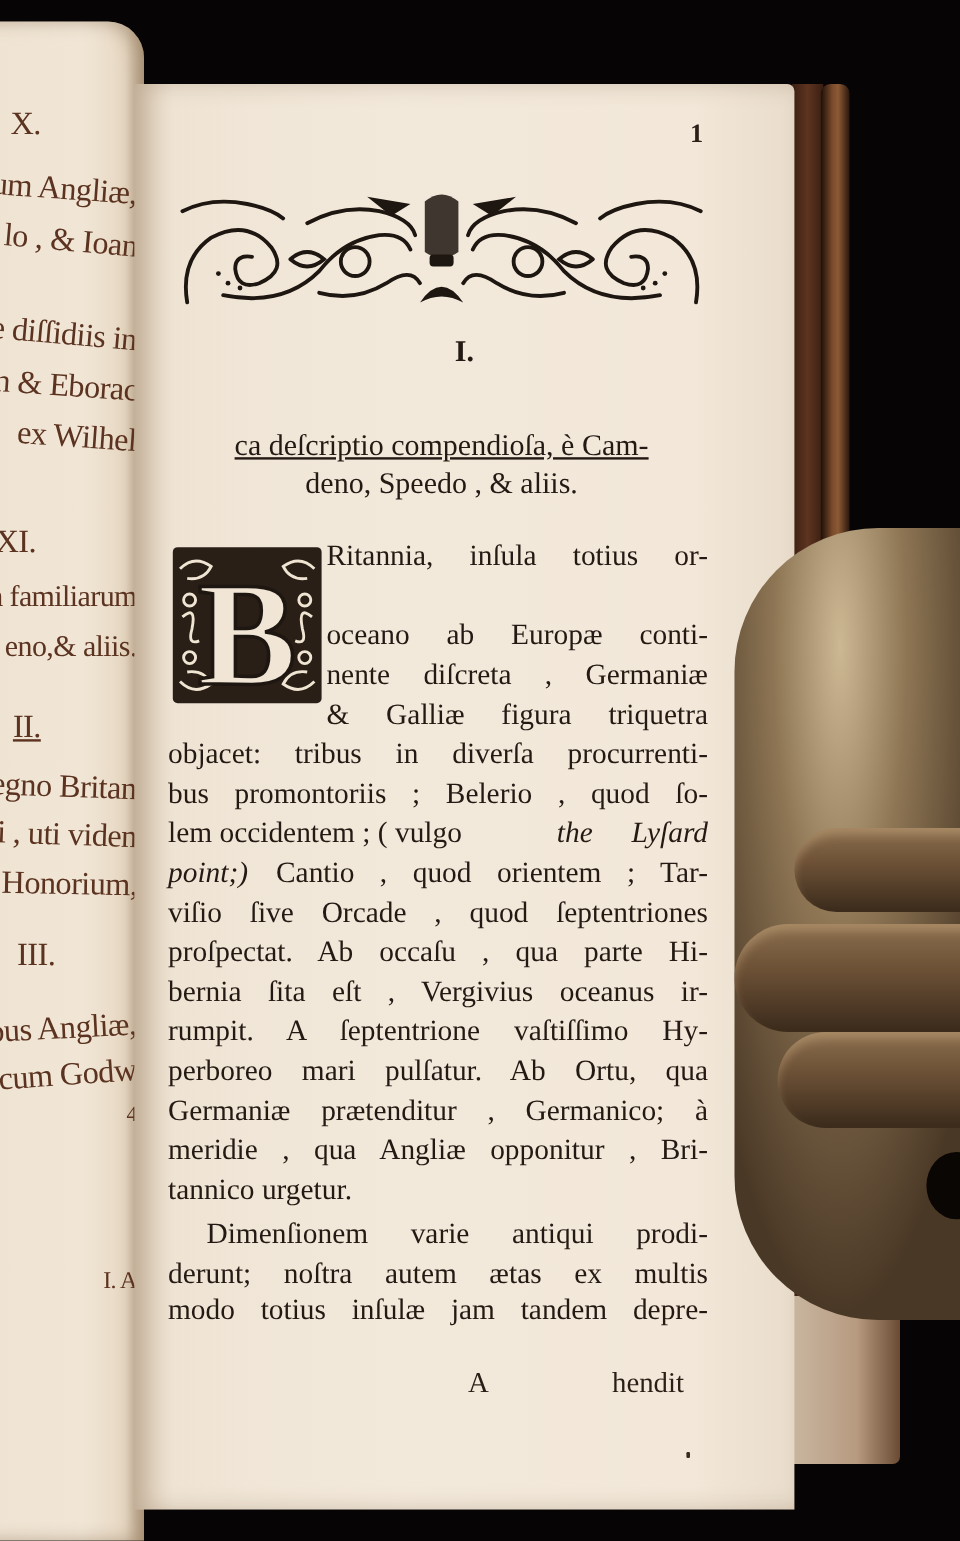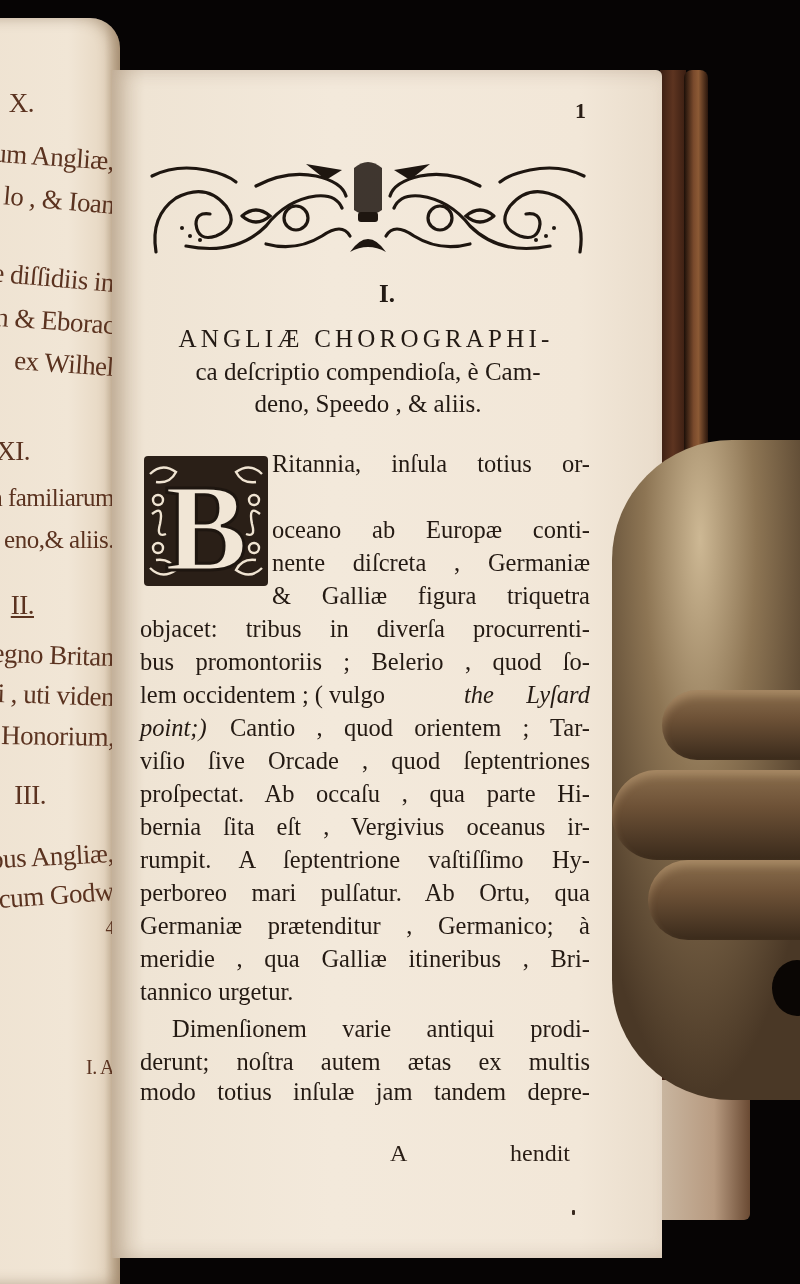--- a/index.html
+++ b/index.html
@@ -165,22 +165,21 @@
         <circle cx="36" cy="72" r="2"></circle>
           <circle cx="44" cy="80" r="2"></circle>
           <circle cx="54" cy="84" r="2"></circle>
         <circle cx="408" cy="72" r="2"></circle>
           <circle cx="400" cy="80" r="2"></circle>
           <circle cx="390" cy="84" r="2"></circle>
       </g>
     </svg>
 
     <div class="chapter-num">I.</div>
-    <div class="title-caps">ANGLIÆ CHOROGRAPHI-</div>
-    <div class="title-line" style="top:288px;">ca deſcriptio compendioſa, è Cam-</div>
+    <div class="title-line" style="top:288px;text-decoration:underline;">ca deſcriptio compendioſa, è Cam-</div>
     <div class="title-line" style="top:320px;">deno, Speedo , &amp; aliis.</div>
 
     <div class="dropcap">
       <svg width="128" height="134" viewBox="0 0 128 134">
         <rect x="2" y="2" width="124" height="130" fill="#2a1f17" rx="4"></rect>
         <g fill="none" stroke="#f0e4d2" stroke-width="2.4">
           <path d="M8 20 Q20 8 34 18 Q28 30 14 28"></path>
           <path d="M120 20 Q108 8 94 18 Q100 30 114 28"></path>
           <path d="M8 114 Q20 126 34 116 Q28 104 14 106"></path>
           <path d="M120 114 Q108 126 94 116 Q100 104 114 106"></path>
@@ -205,21 +204,21 @@
     <div class="body-line" style="left:28px; width:290px; top:611px; text-align-last:left;">lem occidentem ; ( vulgo</div>
     <div class="body-line italic" style="left:352px; width:126px; top:611px; text-align:right;">the Lyſard</div>
     <div class="body-line italic" style="left:28px; width:80px; top:644px; text-align-last:left;">point;)</div>
     <div class="body-line" style="left:118px; width:360px; top:644px;">Cantio , quod orientem ; Tar-</div>
     <div class="body-line wide" style="top:677px;">viſio ſive Orcade , quod ſeptentriones</div>
     <div class="body-line wide" style="top:710px;font-family:Liberation Serif, serif;">proſpectat. Ab occaſu , qua parte Hi-</div>
     <div class="body-line wide" style="top:743px;">bernia ſita eſt , Vergivius oceanus ir-</div>
     <div class="body-line wide" style="top:776px;">rumpit. A ſeptentrione vaſtiſſimo Hy-</div>
     <div class="body-line wide" style="top:809px;">perboreo mari pulſatur. Ab Ortu, qua</div>
     <div class="body-line wide" style="top:842px;">Germaniæ prætenditur , Germanico; à</div>
-    <div class="body-line wide" style="top:875px;">meridie , qua Galliæ itineribus , Bri-</div>
+    <div class="body-line wide" style="top:875px;">meridie , qua Angliæ opponitur , Bri-</div>
     <div class="body-line wide last" style="top:908px;">tannico urgetur.</div>
 
     <div class="body-line indent" style="top:945px;">Dimenſionem varie antiqui prodi-</div>
     <div class="body-line wide" style="top:978px;">derunt; noſtra autem ætas ex multis</div>
     <div class="body-line wide" style="top:1044px; top:1004px;"></div>
 
     <div class="signature" style="top:1070px;">A</div>
     <div class="catchword" style="top:1070px;">hendit</div>
 
     <div class="speck" style="left:460px; top:1140px;"></div>

